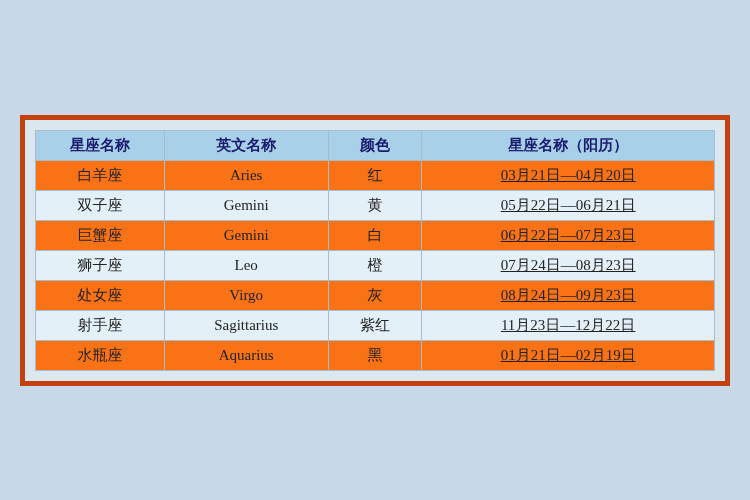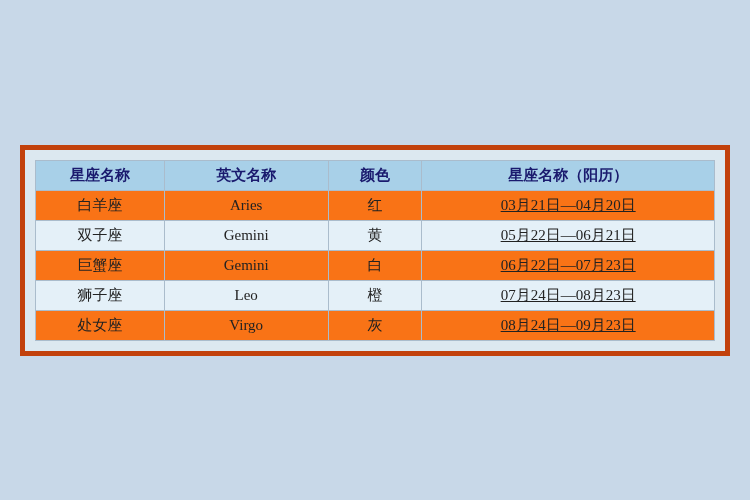--- a/index.html
+++ b/index.html
@@ -104,15 +104,27 @@
           <td>Leo</td>
           <td>橙</td>
           <td>07月24日—08月23日</td>
         </tr>
         <tr>
           <td>处女座</td>
           <td>Virgo</td>
           <td>灰</td>
           <td>08月24日—09月23日</td>
         </tr>
+        <tr>
+          <td>射手座</td>
+          <td>Sagittarius</td>
+          <td>紫红</td>
+          <td>11月23日—12月22日</td>
+        </tr>
+        <tr>
+          <td>水瓶座</td>
+          <td>Aquarius</td>
+          <td>黑</td>
+          <td>01月21日—02月19日</td>
+        </tr>
       </tbody>
   </table>
 </div>
 
 </body></html>

